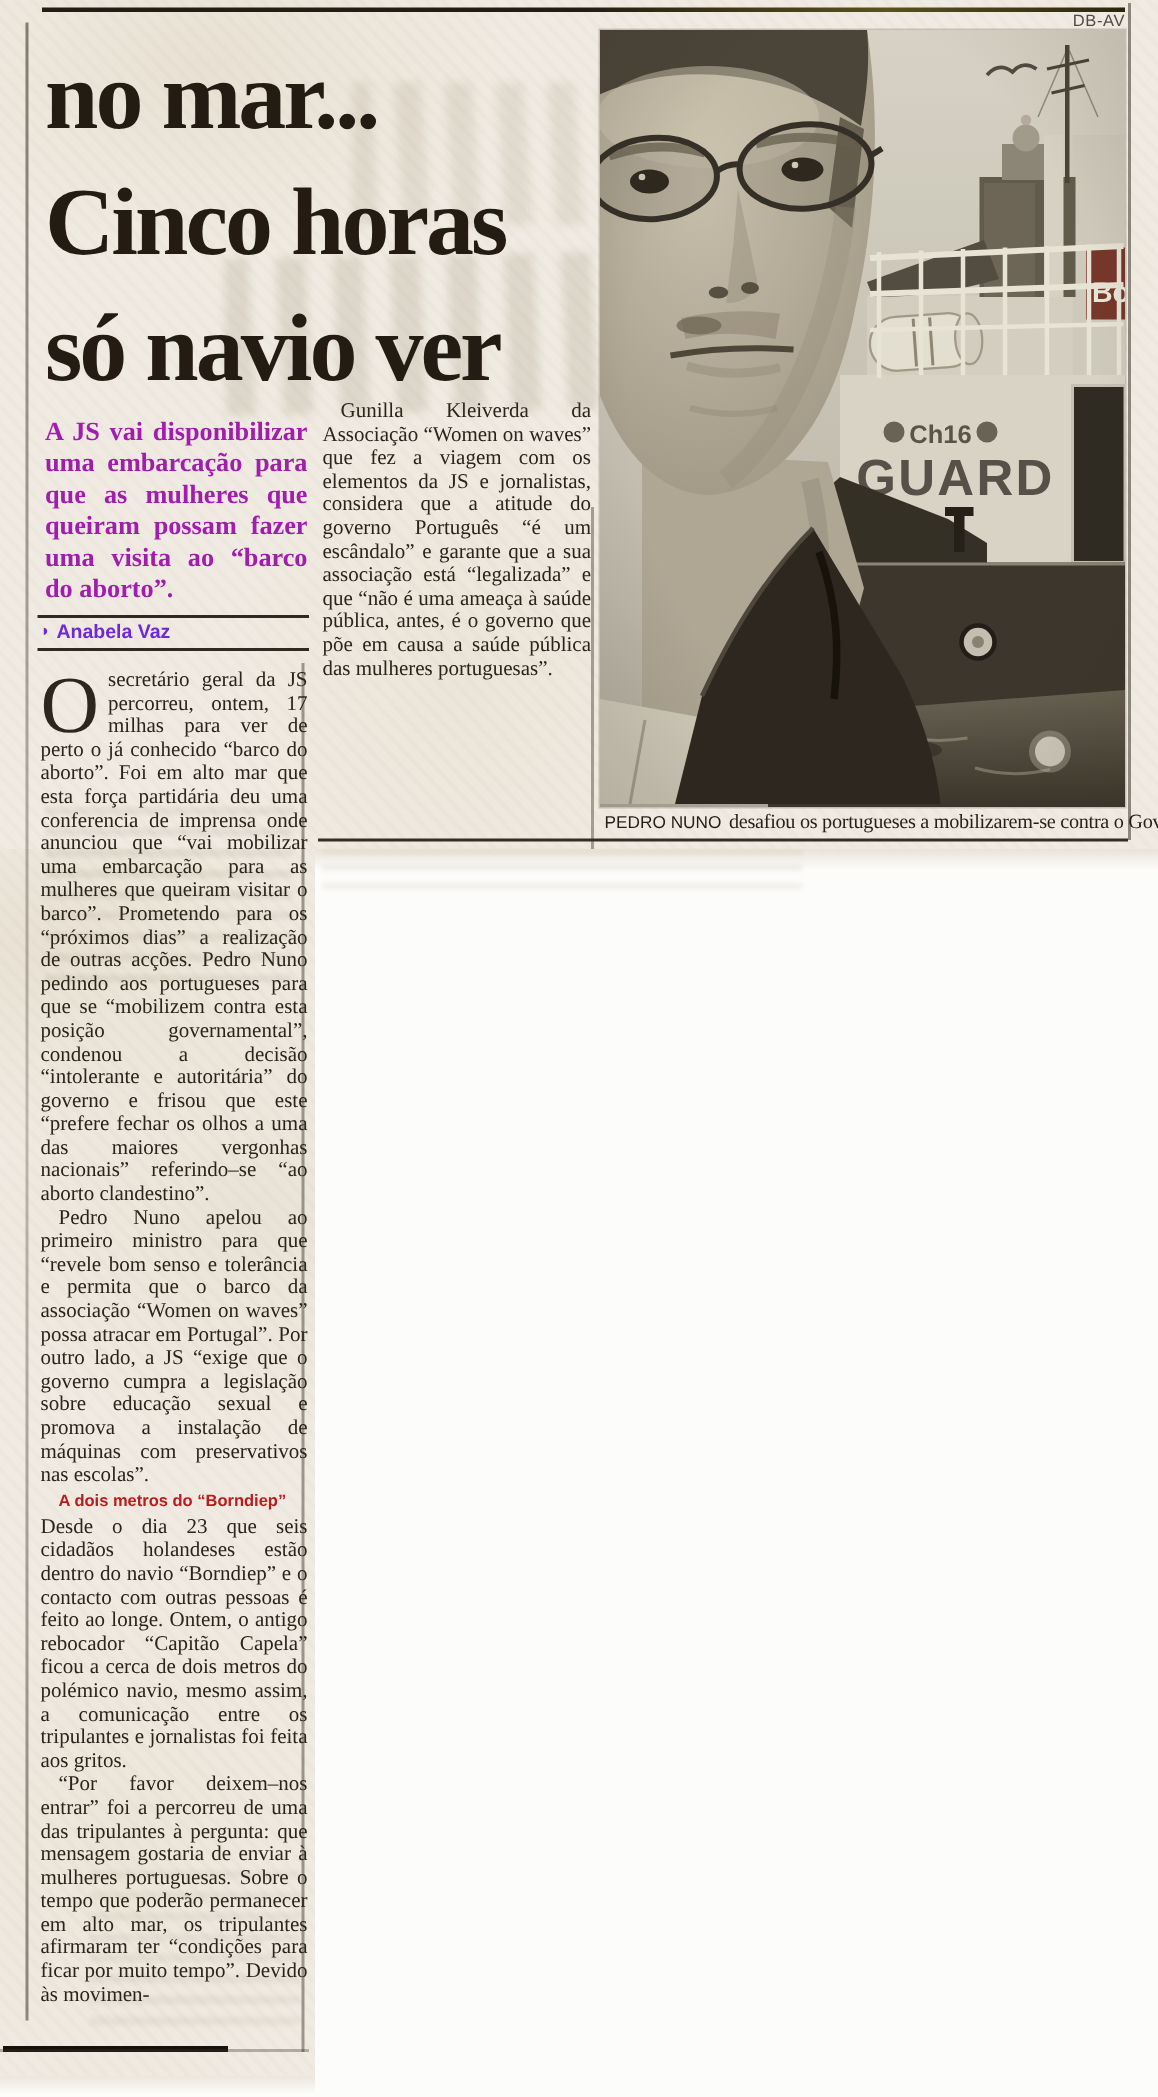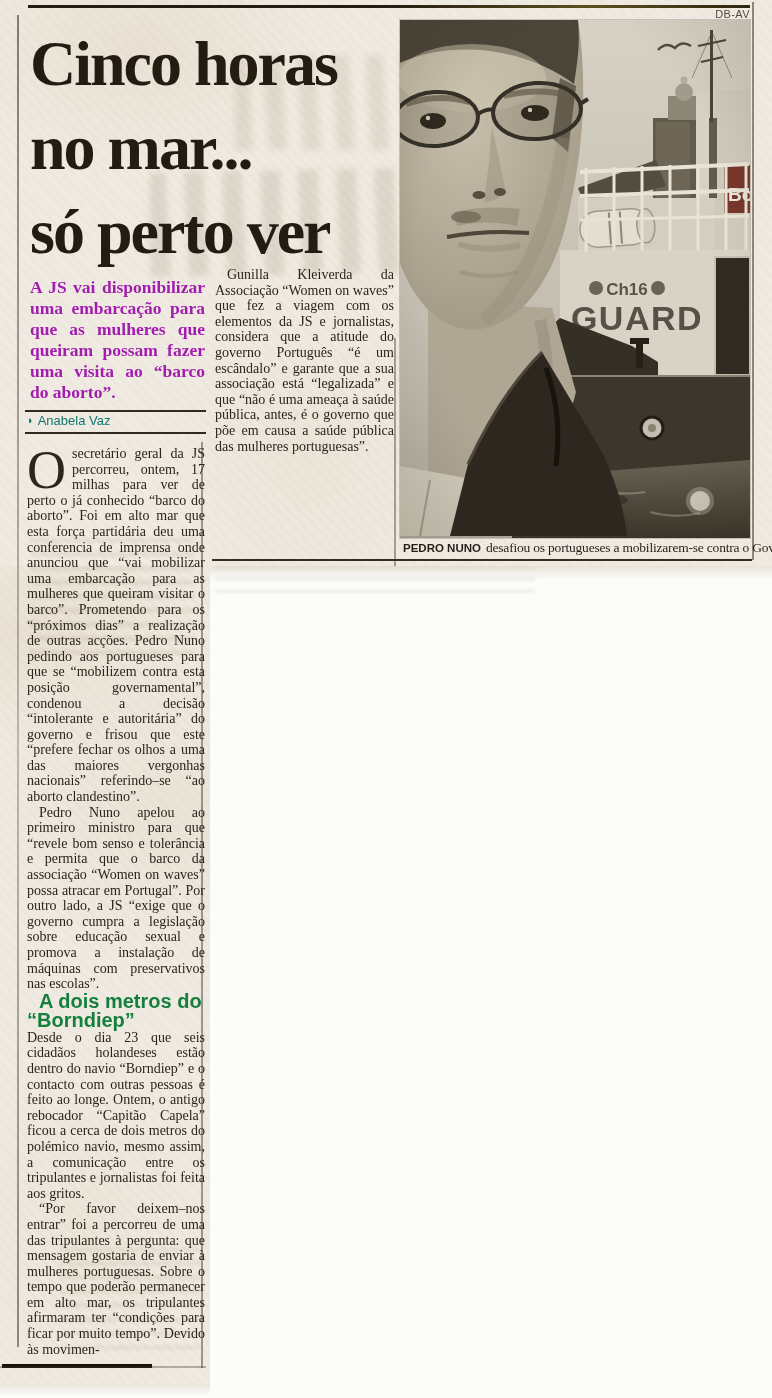--- a/index.html
+++ b/index.html
@@ -36,37 +36,37 @@
   .v-mid{left:201px;top:442px;height:926px;}
   .v-col2{left:394px;top:338px;height:228px;background:rgba(72,64,52,.45);}
   .v-right{left:752px;top:2px;height:558px;background:rgba(60,53,43,.55);}
   
   .credit{left:702px;top:8px;width:48px;font-family:"Liberation Sans",sans-serif;
           font-size:11px;letter-spacing:.4px;color:#4f4a42;text-align:right;}
   .headline{left:30px;top:22px;width:370px;color:#241c12;
             font-weight:bold;font-size:64px;line-height:84px;letter-spacing:-2px;}
   .lede{left:30px;top:277px;width:175px;font-weight:bold;font-size:17.5px;line-height:21px;
         color:#a21caf;text-align:justify;}
-  .byline{left:27px;top:413px;font-family:"Liberation Sans",sans-serif;font-weight:normal;
-          font-size:13px;color:#0f766e;}
+  .byline{left:27px;top:413px;font-family:"Liberation Sans",sans-serif;font-weight:bold;
+          font-size:13px;color:#6d28d9;}
   .byline .marker{font-size:11px;vertical-align:1px;margin-right:4px;}
   .bodycol{font-size:14px;line-height:15.6px;color:#2b241b;text-align:justify;}
   .col1{left:27px;top:446px;width:178px;}
   .col2{left:215px;top:267px;width:179px;}
   .bodycol p{margin:0;text-indent:12px;}
   .bodycol p.noindent{text-indent:0;}
   .dropcap{float:left;font-size:54px;line-height:44px;padding:2px 6px 0 0;color:#2d261c;}
   .subhead{margin:14px 0 6px 0;font-family:"Liberation Sans",sans-serif;font-weight:bold;
-           font-size:20px;line-height:19px;color:#15803d;text-indent:0;text-align:left;}
+           font-size:11px;line-height:19px;color:#b91c1c;text-indent:0;text-align:left;}
   
   .photo{left:400px;top:20px;width:350px;height:518px;overflow:hidden;
          box-shadow:0 0 0 1px rgba(120,112,98,.35);}
   .caption{left:403px;top:540px;width:349px;white-space:nowrap;color:#241f18;
            font-size:13.5px;letter-spacing:-.2px;}
-  .caption .cap-name{font-family:"Liberation Sans",sans-serif;font-weight:bold;
+  .caption .cap-name{font-family:"Liberation Sans",sans-serif;font-weight:normal;
                      font-size:11.5px;letter-spacing:0;margin-right:5px;}
   
   .smudge{position:absolute;pointer-events:none;}
   .g1{left:150px;top:170px;width:255px;height:105px;transform:rotate(-1deg);filter:blur(3px);
       background:repeating-linear-gradient(88deg, rgba(125,110,78,.16) 0 20px, rgba(125,110,78,0) 20px 38px);}
   .g2{left:235px;top:55px;width:170px;height:95px;filter:blur(3px);
       background:repeating-linear-gradient(86deg, rgba(125,110,78,.12) 0 18px, rgba(125,110,78,0) 18px 34px);}
   .g3{left:30px;top:535px;width:165px;height:120px;filter:blur(1.5px);
       background:repeating-linear-gradient(0deg, rgba(125,110,78,.10) 0 5px, transparent 5px 14px);}
   .g4{left:215px;top:567px;width:320px;height:26px;filter:blur(1.5px);
@@ -90,23 +90,23 @@
 
 <div class="abs top-rule"></div>
 <div class="abs vrule v-left"></div>
 <div class="abs vrule v-mid"></div>
 <div class="abs vrule v-col2"></div>
 <div class="abs vrule v-right"></div>
 
 <div class="abs credit">DB-AV</div>
 
 <div class="abs headline">
+  <div>no mar...</div>
   <div>Cinco horas</div>
-  <div>no mar...</div>
-  <div>só perto ver</div>
+  <div>só navio ver</div>
 </div>
 
 <div class="abs lede">A JS vai disponibilizar uma embarcação para que as mulheres que queiram possam fazer uma visita ao “barco do aborto”.</div>
 
 <div class="abs rule byline-rule-a"></div>
 <div class="abs byline"><span class="marker">◗</span><span>Anabela Vaz</span></div>
 <div class="abs rule byline-rule-b"></div>
 
 <div class="abs bodycol col1">
   <p class="noindent"><span class="dropcap">O</span><span>secretário geral da JS percorreu, ontem, 17 milhas para ver de perto o já conhecido “barco do aborto”. Foi em alto mar que esta força partidária deu uma conferencia de imprensa onde anunciou que “vai mobilizar uma embarcação para as mulheres que queiram visitar o barco”. Prometendo para os “próximos dias” a realização de outras acções. Pedro Nuno pedindo aos portugueses para que se “mobilizem contra esta posição governamental”, condenou a decisão “intolerante e autoritária” do governo e frisou que este “prefere fechar os olhos a uma das maiores vergonhas nacionais” referindo–se “ao aborto clandestino”.</span></p>

